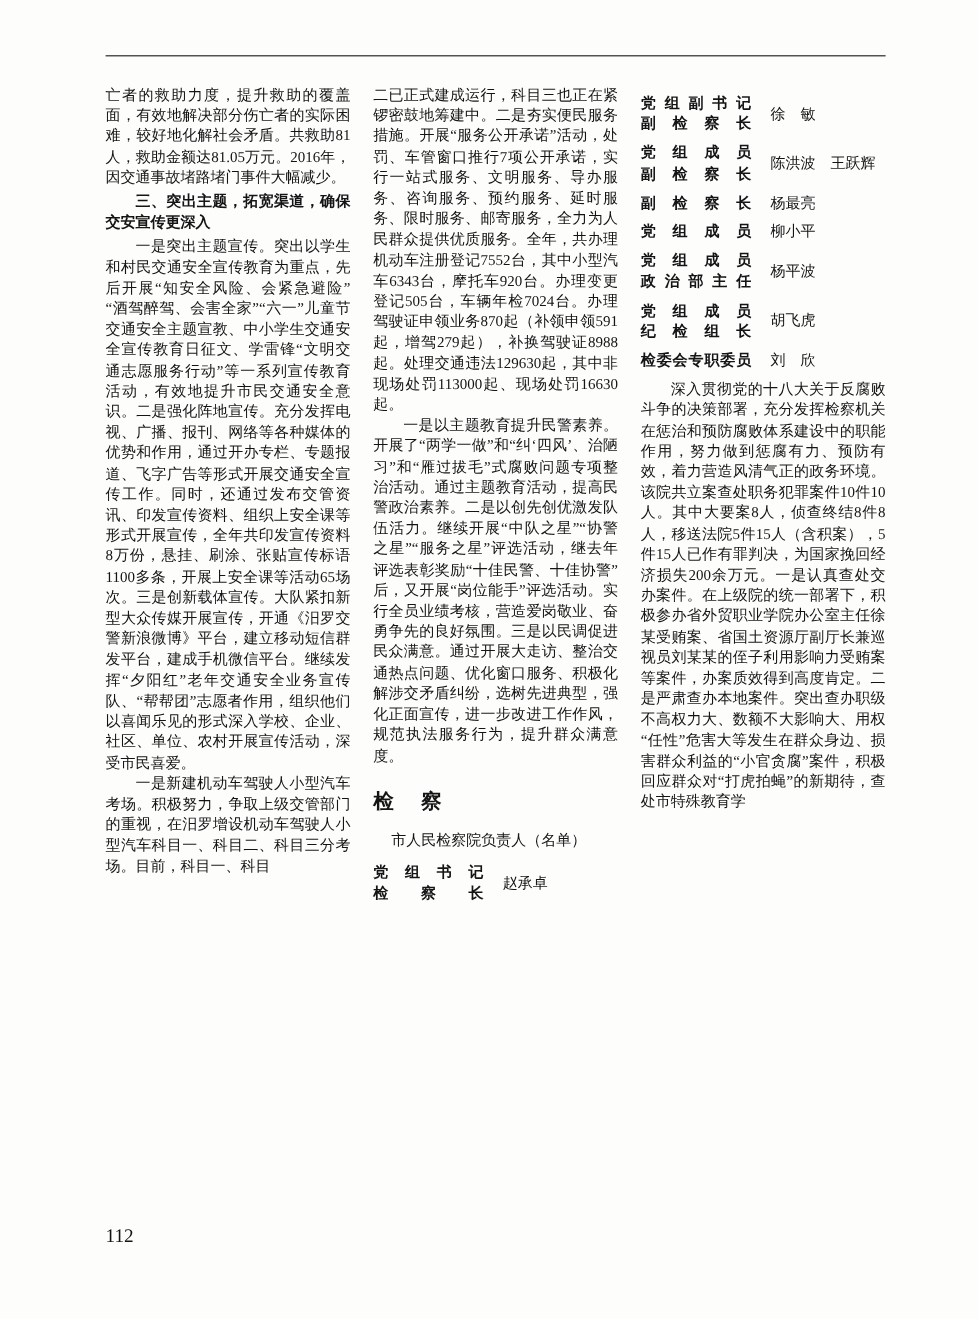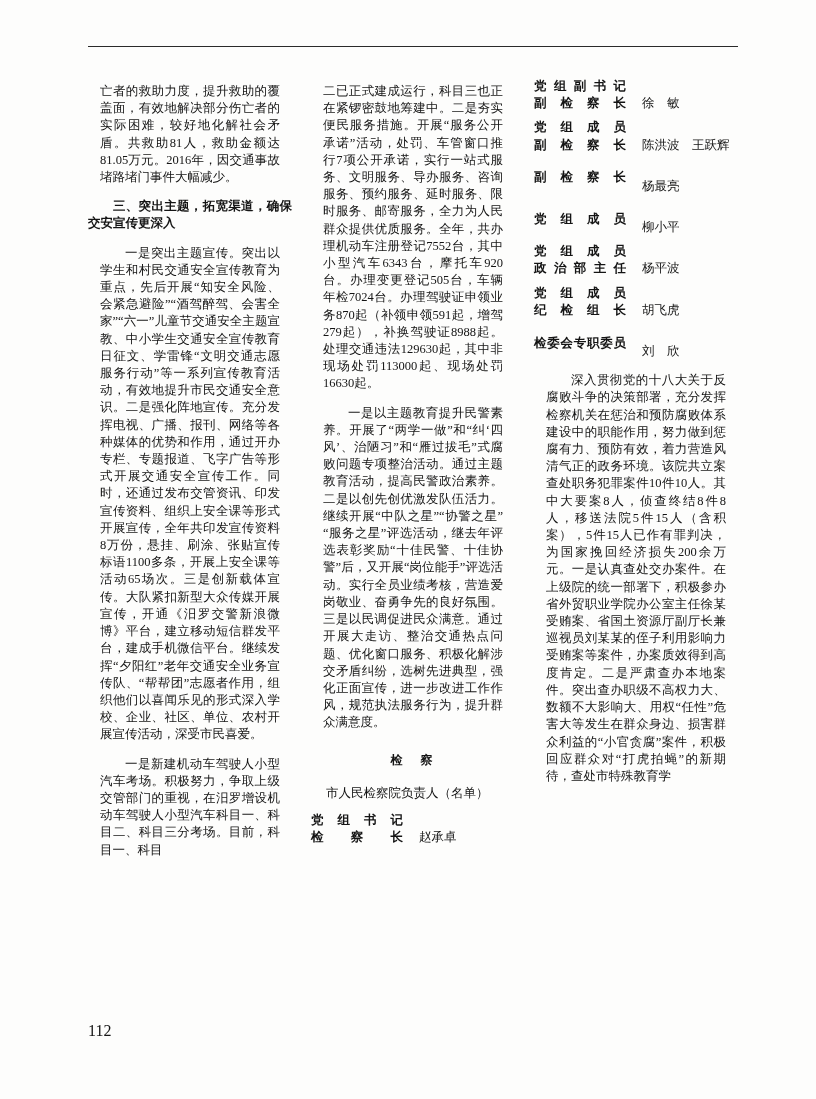--- a/index.html
+++ b/index.html
@@ -13,32 +13,32 @@
   .page {
     position:absolute; left:88px; top:46px; width:650px;
   }
   .masthead {
     font-size:13.5px; font-weight:bold; letter-spacing:1.5px;
     padding-bottom:8px;
   }
   .rule { border-top:1.5px solid #2a2a2a; margin-bottom:24px; }
   .columns { display:flex; gap:19px; }
   .col { width:204px; font-size:12.5px; line-height:17.2px; text-align:justify; }
-  p.para { text-align:justify; margin:12px; }
+  p.para { text-align:justify; margin:0; }
   p.indent { text-indent:2em; }
   p.heading { font-weight:bold; text-indent:2em; margin:3px 0; }
   .section-title {
-    font-size:12px; font-weight:bold; text-align:center;
+    font-size:17px; font-weight:bold; text-align:left;
     letter-spacing:3px; margin:20px 0 16px;
   }
   .roster-title { font-weight:normal; margin:2px 15px 10px; }
   .official { display:flex; align-items:center; margin:7px 0; }
   .official-titles { width:92px; flex:none; font-weight:bold; }
   .title-line { text-align:justify; text-align-last:justify; }
-  .official-names { margin-left:16px; white-space:nowrap;margin-top:17px; }
+  .official-names { margin-left:16px; white-space:nowrap; }
   .lead-p { margin-top:10px; }
   .lead-p .lead { font-weight:bold; margin-right:6px; }
   .page-number {
     position:absolute; left:88px; top:1022px; font-size:16px;
     font-family:"Liberation Serif","DejaVu Serif",serif;
   }
 </style>
 </head>
 <body>
 

